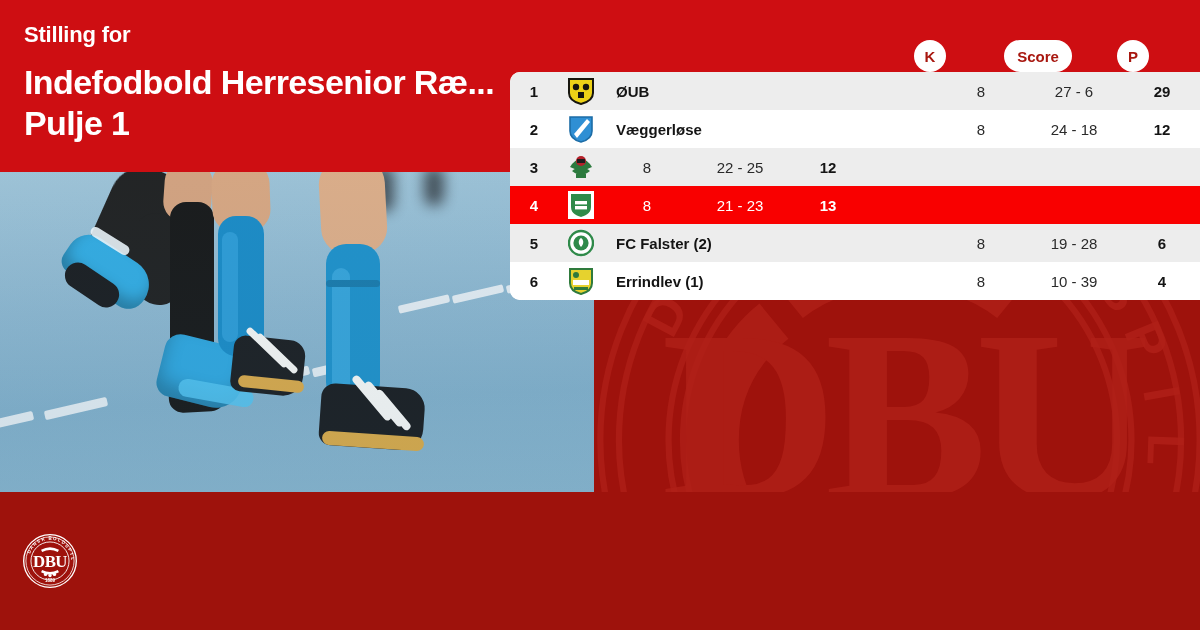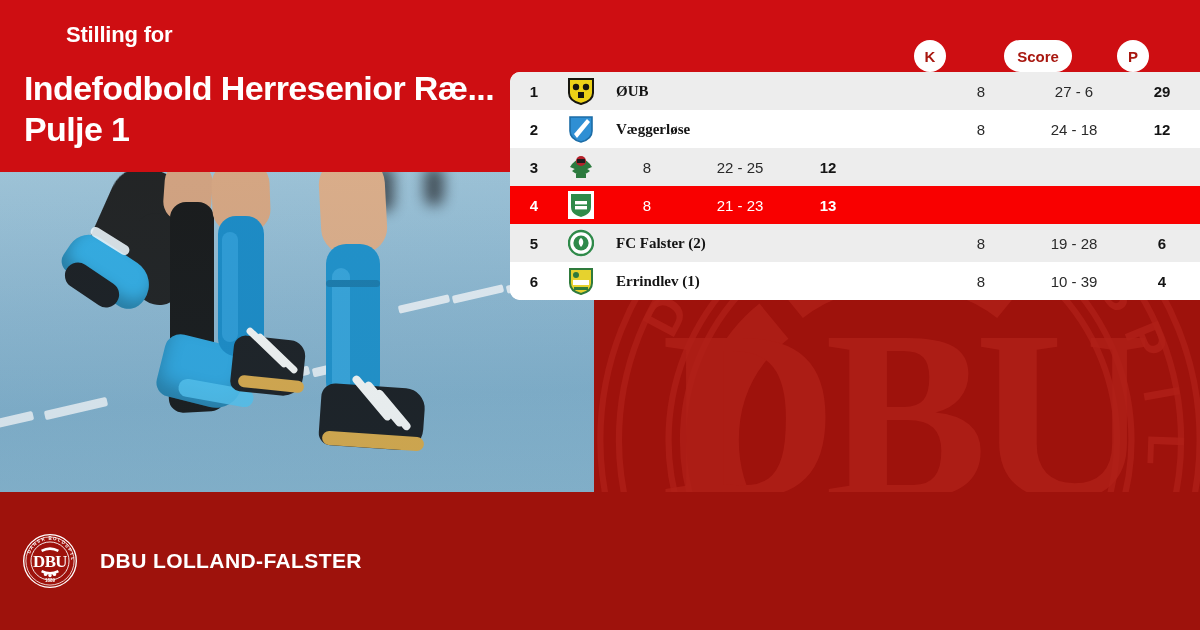--- a/index.html
+++ b/index.html
@@ -29,24 +29,23 @@
     position: absolute; left: 0; top: 0;
     width: 1200px; height: 172px;
     background: #ce0e12;
     z-index: 3;
   }
   .eyebrow {
     position: absolute; left: 24px; top: 22px;
     font-size: 22px; font-weight: bold;
     color: #ffffff; letter-spacing: -0.2px;
     white-space: nowrap;
-    margin-left: 42px;
   }
   .maintitle {
-    position: absolute; left: 24px; top: 68px;
+    position: absolute; left: 24px; top: 62px;
     width: 560px;
     font-size: 34px; font-weight: bold; line-height: 41px;
     color: #ffffff; letter-spacing: -0.6px;
     white-space: pre-line;
   }
 
   
   .photo {
     position: absolute; left: 0; top: 172px;
     width: 594px; height: 320px;
@@ -91,21 +90,21 @@
     flex: none;
   }
   .c-logo {
     width: 46px; flex: none;
     display: flex; align-items: center; justify-content: center;
   }
   .crest { width: 26px; height: 28px; display: block; }
   .c-team {
     flex: 1 1 auto; padding-left: 12px;
     font-size: 15px; font-weight: bold; color: #141414;
-    white-space: nowrap; overflow: hidden; font-family: Liberation Serif, serif;
+    white-space: nowrap; overflow: hidden;
   }
   .c-k {
     width: 86px; text-align: center; flex: none;
     font-size: 15px; color: #2a2a2a;
   }
   .c-score {
     width: 100px; text-align: center; flex: none;
     font-size: 15px; color: #2a2a2a;
   }
   .c-p {
@@ -386,16 +385,15 @@
         <text transform="translate(50,50) rotate(12) translate(0,-38)" text-anchor="middle">O</text>
         <text transform="translate(50,50) rotate(24) translate(0,-38)" text-anchor="middle">L</text>
         <text transform="translate(50,50) rotate(36) translate(0,-38)" text-anchor="middle">D</text>
         <text transform="translate(50,50) rotate(48) translate(0,-38)" text-anchor="middle">S</text>
         <text transform="translate(50,50) rotate(60) translate(0,-38)" text-anchor="middle">P</text>
         <text transform="translate(50,50) rotate(72) translate(0,-38)" text-anchor="middle">I</text>
         <text transform="translate(50,50) rotate(84) translate(0,-38)" text-anchor="middle">L</text>
         <text transform="translate(50,50) rotate(180) translate(0,-38) rotate(180)" text-anchor="middle">1889</text>
       </g>
     </svg>
-    <div class="footer-label">DBU LOLLAND-FALSTER</div>
   </div>
 
 </div>
 
 </body></html>

